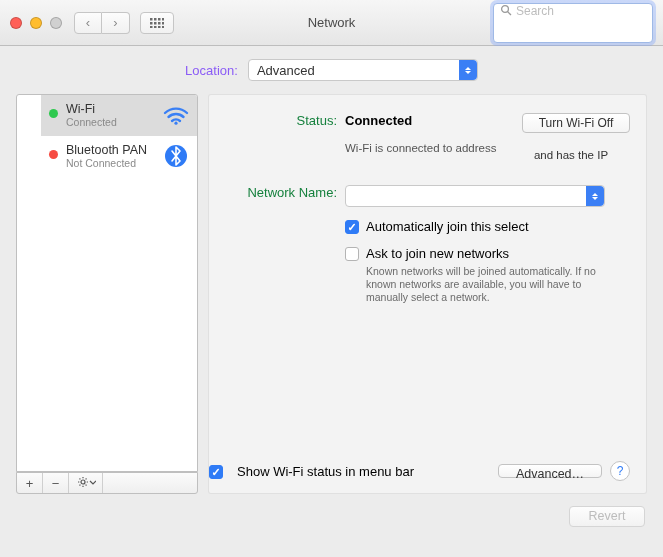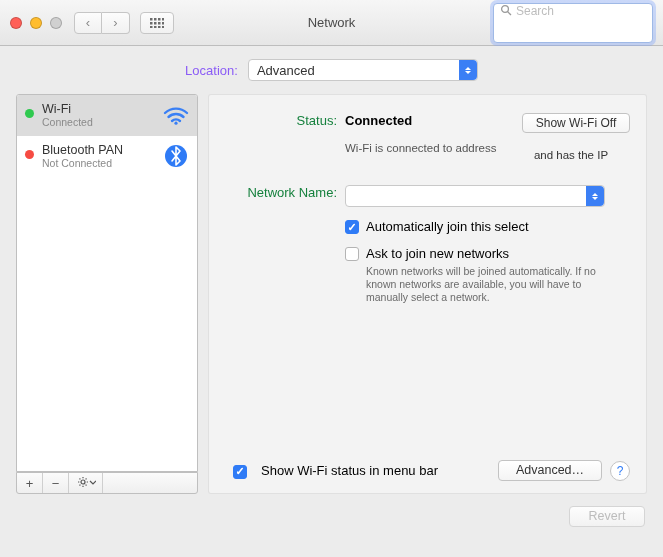--- a/index.html
+++ b/index.html
@@ -29,21 +29,21 @@
 .macselect .end { position:absolute; right:0; top:0; bottom:0; width:18px; background:#3b7ff5; border-radius:0 4px 4px 0; display:flex; flex-direction:column; align-items:center; justify-content:center; gap:1px;}
 .macselect .end::before,.macselect .end::after{content:"";width:0;height:0;border-left:3px solid transparent;border-right:3px solid transparent}
 .macselect .end::before{border-bottom:3px solid #fff}
 .macselect .end::after{border-top:3px solid #fff}
 
 
 .content { display:flex; padding:0 16px 0 16px; gap:10px; }
 
 
 .sidebar { width:182px; display:flex; flex-direction:column;}
-.sidelist { flex:0 0 378px; background:#fff; border:1px solid #bfbfbf; border-radius:3px 3px 0 0; overflow:hidden;}
+.sidelist { flex:0 0 378px; background:#fff; border:1px solid #bfbfbf; border-radius:3px 3px 0 0; overflow:hidden;padding-left:24px;}
 .sideitem { height:41px; display:flex; align-items:center; padding:0 8px; border-bottom:1px solid transparent; position:relative;}
 .sideitem.sel { background:#dcdcdc; }
 .dot { width:9px; height:9px; border-radius:50%; margin-right:8px; flex-shrink:0; position:relative; top:6px; align-self:flex-start; margin-top:8px;}
 .dot.green{background:#2fc94f}.dot.red{background:#f64b42}
 .sideitem .txt { flex:1;}
 .sideitem .name{font-size:12.5px;color:#333;line-height:14px}
 .sideitem .sub{font-size:10.5px;color:#8a8a8a;line-height:12px}
 .svcicon { width:26px; height:26px; flex-shrink:0; display:flex; align-items:center; justify-content:center;}
 .sidetools { height:22px; background:linear-gradient(#fbfbfb,#efefef); border:1px solid #bfbfbf; border-top:1px solid #bfbfbf; border-radius:0 0 3px 3px; display:flex;}
 .sidetools .tb { width:26px; display:flex; align-items:center; justify-content:center; border-right:1px solid #cfcfcf; font-size:13px; color:#555;}
@@ -57,22 +57,22 @@
 .val { flex:1;}
 .bold{font-weight:600}
 .substat { font-size:11.5px; color:#555; margin-top:14px;}
 .wifioff { width:108px; height:20px; background:linear-gradient(#fff,#f4f4f4); border:1px solid #c3c3c3; border-radius:4px; font-size:12px; text-align:center; line-height:18px; color:#333; margin-left:10px;}
 .iphint{font-size:11.5px;color:#333;text-align:center;margin-top:16px}
 .chkrow { display:flex; align-items:flex-start; margin-top:12px; margin-left:120px;}
 .chk { width:14px; height:14px; border:1px solid #b4b4b4; border-radius:3px; background:#fff; margin-right:7px; flex-shrink:0; display:flex; align-items:center; justify-content:center; font-size:11px; color:#fff; position:relative; top:1px;}
 .chk.on { background:#2f7bf6; border-color:#2f7bf6;}
 .chk.on::after{content:"✓"; font-size:11px; color:#fff; font-weight:bold;}
 .helptext { font-size:10.5px; color:#6b6b6b; margin:4px 12px 0 141px; line-height:13px;}
-.bottomrow { position:absolute; bottom:12px; left:24px; right:16px; display:flex; align-items:center;}
-.advbtn { width:104px; height:21px; background:linear-gradient(#fff,#f4f4f4); border:1px solid #c3c3c3; border-radius:4px; font-size:12.5px; text-align:center; line-height:19px; color:#333;}
+.bottomrow { position:absolute; bottom:12px; left:0; right:16px; display:flex; align-items:center;}
+.advbtn { width:104px; height:14px; background:linear-gradient(#fff,#f4f4f4); border:1px solid #c3c3c3; border-radius:4px; font-size:12.5px; text-align:center; line-height:19px; color:#333;}
 .helpbtn { width:20px; height:20px; border:1px solid #c3c3c3; border-radius:50%; background:#fff; margin-left:8px; font-size:12px; color:#2f7bf6; display:flex;align-items:center;justify-content:center;}
 
 
 .footer { display:flex; justify-content:flex-end; gap:2px; padding:12px 18px 0 0;}
 .footbtn { width:76px; height:21px; background:linear-gradient(#fdfdfd,#f2f2f2); border:1px solid #d5d5d5; border-radius:4px; font-size:12.5px; text-align:center; line-height:19px; color:#bcbcbc;}
 
 .netname { width:260px;}
 </style>
 </head>
 <body>
@@ -195,21 +195,21 @@
   </div>
 
   <div class="detail">
     <div class="row">
       <div class="lab">Status:</div>
       <div class="val">
         <span class="bold">Connected</span>
         <div class="substat">Wi-Fi is connected to address</div>
       </div>
       <div>
-        <div class="wifioff">Show Wi-Fi Off</div>
+        <div class="wifioff">Turn Wi-Fi Off</div>
         <div class="iphint">and has the IP</div>
       </div>
     </div>
 
     <div class="row" style="margin-top:24px; align-items:flex-start">
       <div class="lab">Network Name:</div>
       <div class="macselect netname">
         <span></span>
         <span class="end"></span>
       </div>

